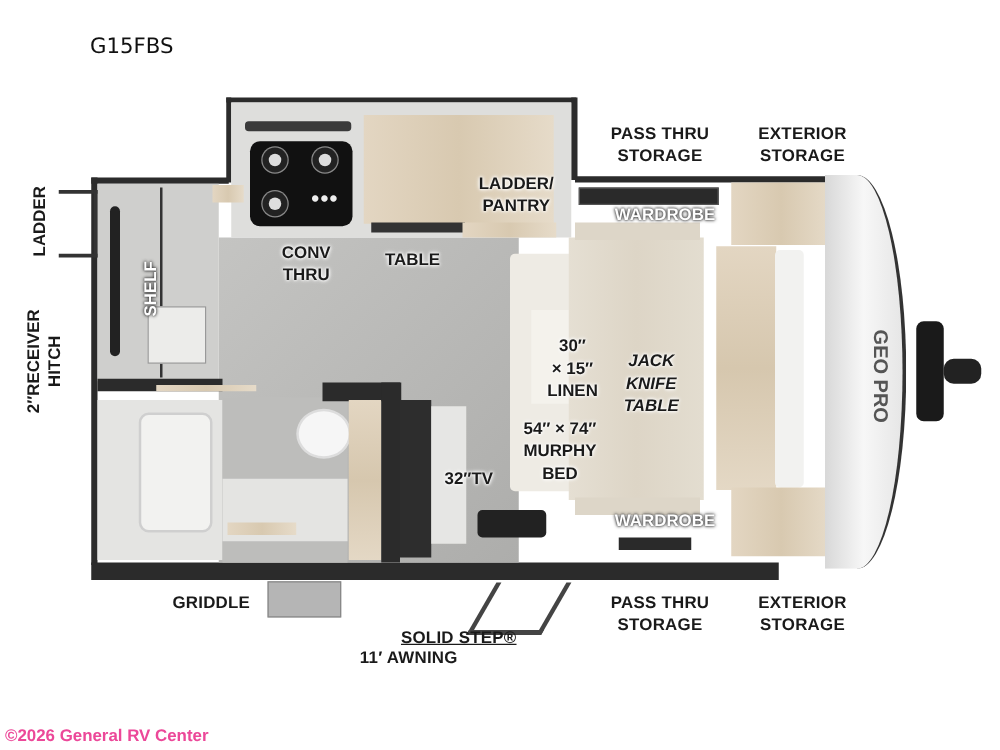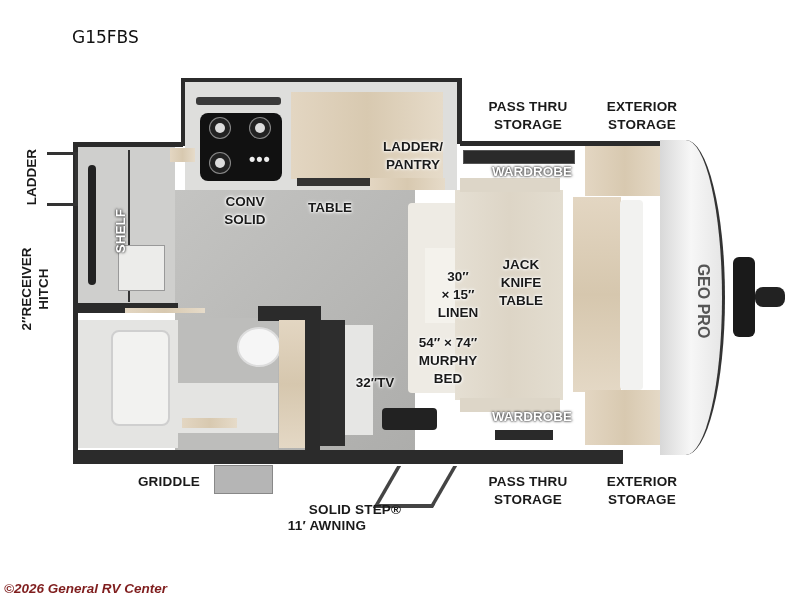--- a/index.html
+++ b/index.html
@@ -11,21 +11,21 @@
     .lbl-w { position:absolute; font-weight:bold; font-size:13.5px; color:#fff; text-align:center; line-height:18px; text-shadow:0 0 2px #333,0 0 3px #333; }
     .vert { position:absolute; font-weight:bold; font-size:13.5px; color:#1a1a1a; transform:rotate(-90deg); transform-origin:center; white-space:nowrap; text-align:center; line-height:18px; }
     .wall { position:absolute; background:#2b2b2b; }
     .floor { position:absolute; background:#b9b9b7; }
     .wood { position:absolute; background:linear-gradient(90deg,#e3d6c2,#d8c9b0,#e6dbc9); }
     .wood-v { position:absolute; background:linear-gradient(180deg,#e3d6c2,#d6c7ae,#e4d8c5); }
     .cream { position:absolute; background:#e9e4da; }
     .lightgray { position:absolute; background:#d7d7d5; }
     .white { position:absolute; background:#f3f3f3; }
     .dark { position:absolute; background:#1e1e1e; }
-    .footer { position:absolute; left:4px; top:581px; font-style:italic; font-weight:bold; font-size:13.5px; color:#7f1d1d; }
+    .footer { position:absolute; left:4px; top:581px; font-weight:bold; font-size:13.5px; color:#ec4899; }
   </style>
 </head>
 <body>
 
 <div class="abs title">G15FBS</div>
 
 <div class="abs" style="left:0;top:0;width:800px;height:600px;">
 
   <div class="wall" style="left:73px;top:142px;width:5px;height:310px;"></div>
   <div class="wall" style="left:73px;top:142px;width:110px;height:5px;"></div>
@@ -99,21 +99,21 @@
 <div class="vert" style="left:-20px;top:272px;width:110px;line-height:17px;">
   <span style="white-space:pre;">2″RECEIVER
 HITCH</span>
 </div>
 <div class="vert" style="left:96px;top:222px;width:50px;color:#fff;text-shadow:0 0 2px #333,0 0 3px #333;">
   <span>SHELF</span>
 </div>
 
 <div class="lbl-in" style="left:210px;top:193px;width:70px;text-align:center;">
   <div>CONV</div>
-  <div>SOLID</div>
+  <div>THRU</div>
 </div>
 <div class="lbl-in" style="left:295px;top:199px;width:70px;">TABLE</div>
 <div class="lbl-in" style="left:378px;top:138px;width:70px;">
   <div>LADDER/</div>
   <div>PANTRY</div>
 </div>
 
 <div class="lbl" style="left:478px;top:98px;width:100px;">
   <div>PASS THRU</div>
   <div>STORAGE</div>
@@ -124,35 +124,35 @@
 </div>
 
 <div class="lbl-w" style="left:482px;top:163px;width:100px;">WARDROBE</div>
 <div class="lbl-w" style="left:482px;top:408px;width:100px;">WARDROBE</div>
 
 <div class="lbl-in" style="left:416px;top:268px;width:60px;margin-left:12px;">
   <div>30″</div>
   <div>× 15″</div>
   <div>LINEN</div>
 </div>
-<div class="lbl-in" style="left:490px;top:256px;width:62px;">
+<div class="lbl-in" style="left:490px;top:280px;width:62px;font-style:italic;">
   <div>JACK</div>
   <div>KNIFE</div>
   <div>TABLE</div>
 </div>
 <div class="lbl-in" style="left:410px;top:334px;width:76px;">
   <div>54″ × 74″</div>
   <div>MURPHY</div>
   <div>BED</div>
 </div>
 <div class="lbl-in" style="left:347px;top:374px;width:56px;">32″TV</div>
 
 <div class="lbl" style="left:130px;top:473px;width:78px;">GRIDDLE</div>
 <div class="lbl" style="left:282px;top:473px;width:90px;margin-top:44px;">11′ AWNING</div>
-<div class="lbl" style="left:300px;top:501px;width:110px;">
+<div class="lbl" style="left:312px;top:501px;width:110px;text-decoration:underline;">
   <div>SOLID STEP®</div>
 </div>
 <div class="lbl" style="left:478px;top:473px;width:100px;">
   <div>PASS THRU</div>
   <div>STORAGE</div>
 </div>
 <div class="lbl" style="left:592px;top:473px;width:100px;">
   <div>EXTERIOR</div>
   <div>STORAGE</div>
 </div>

